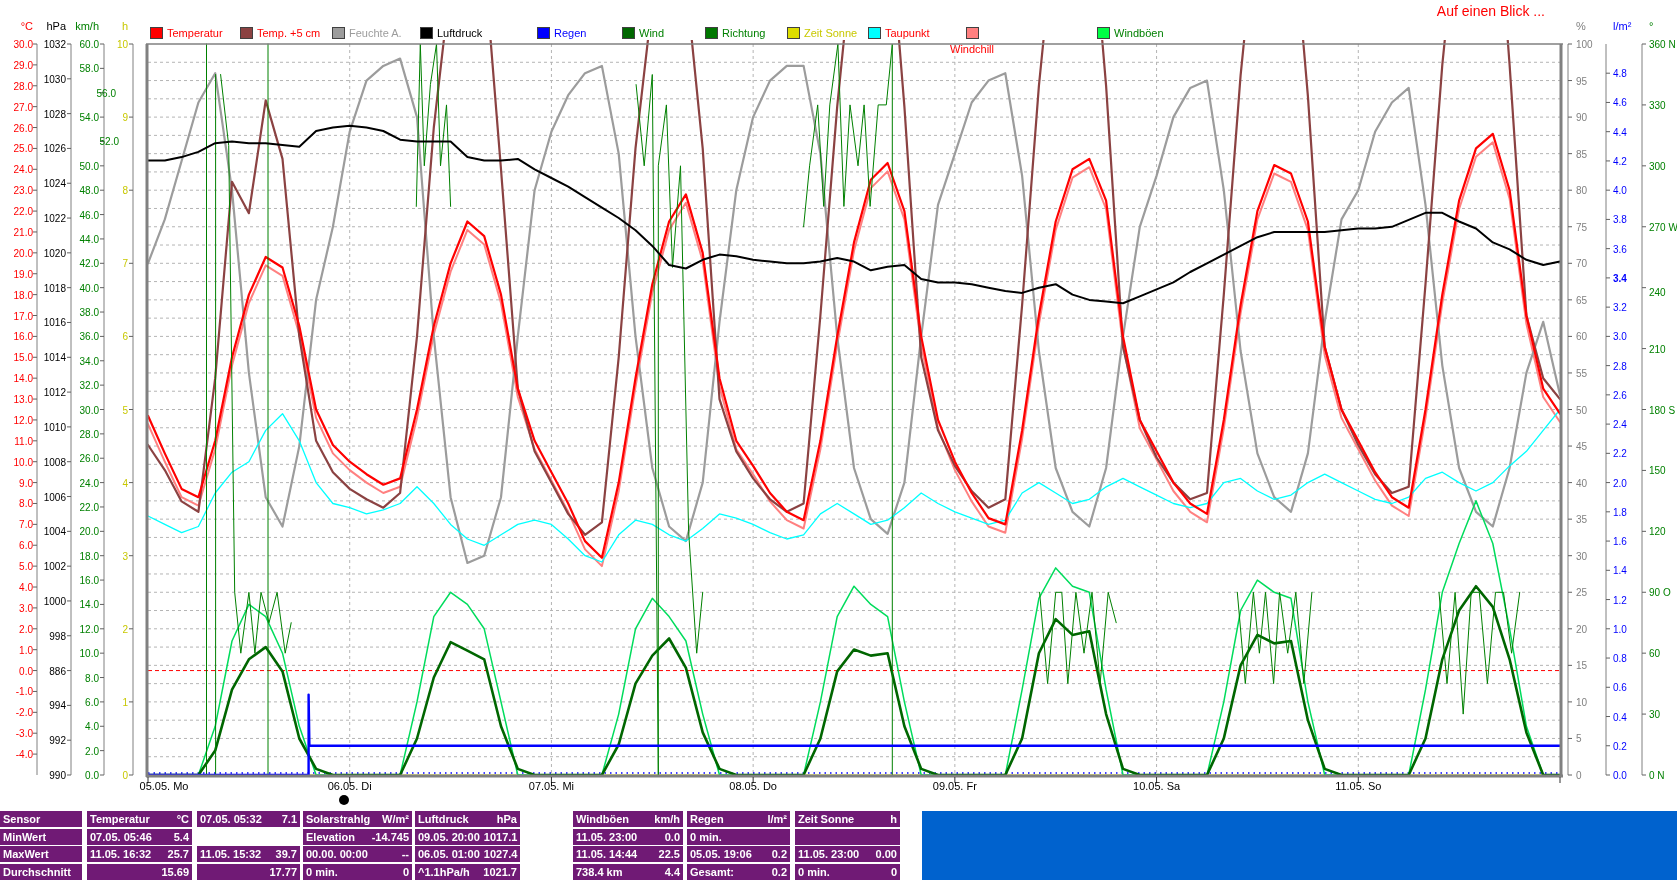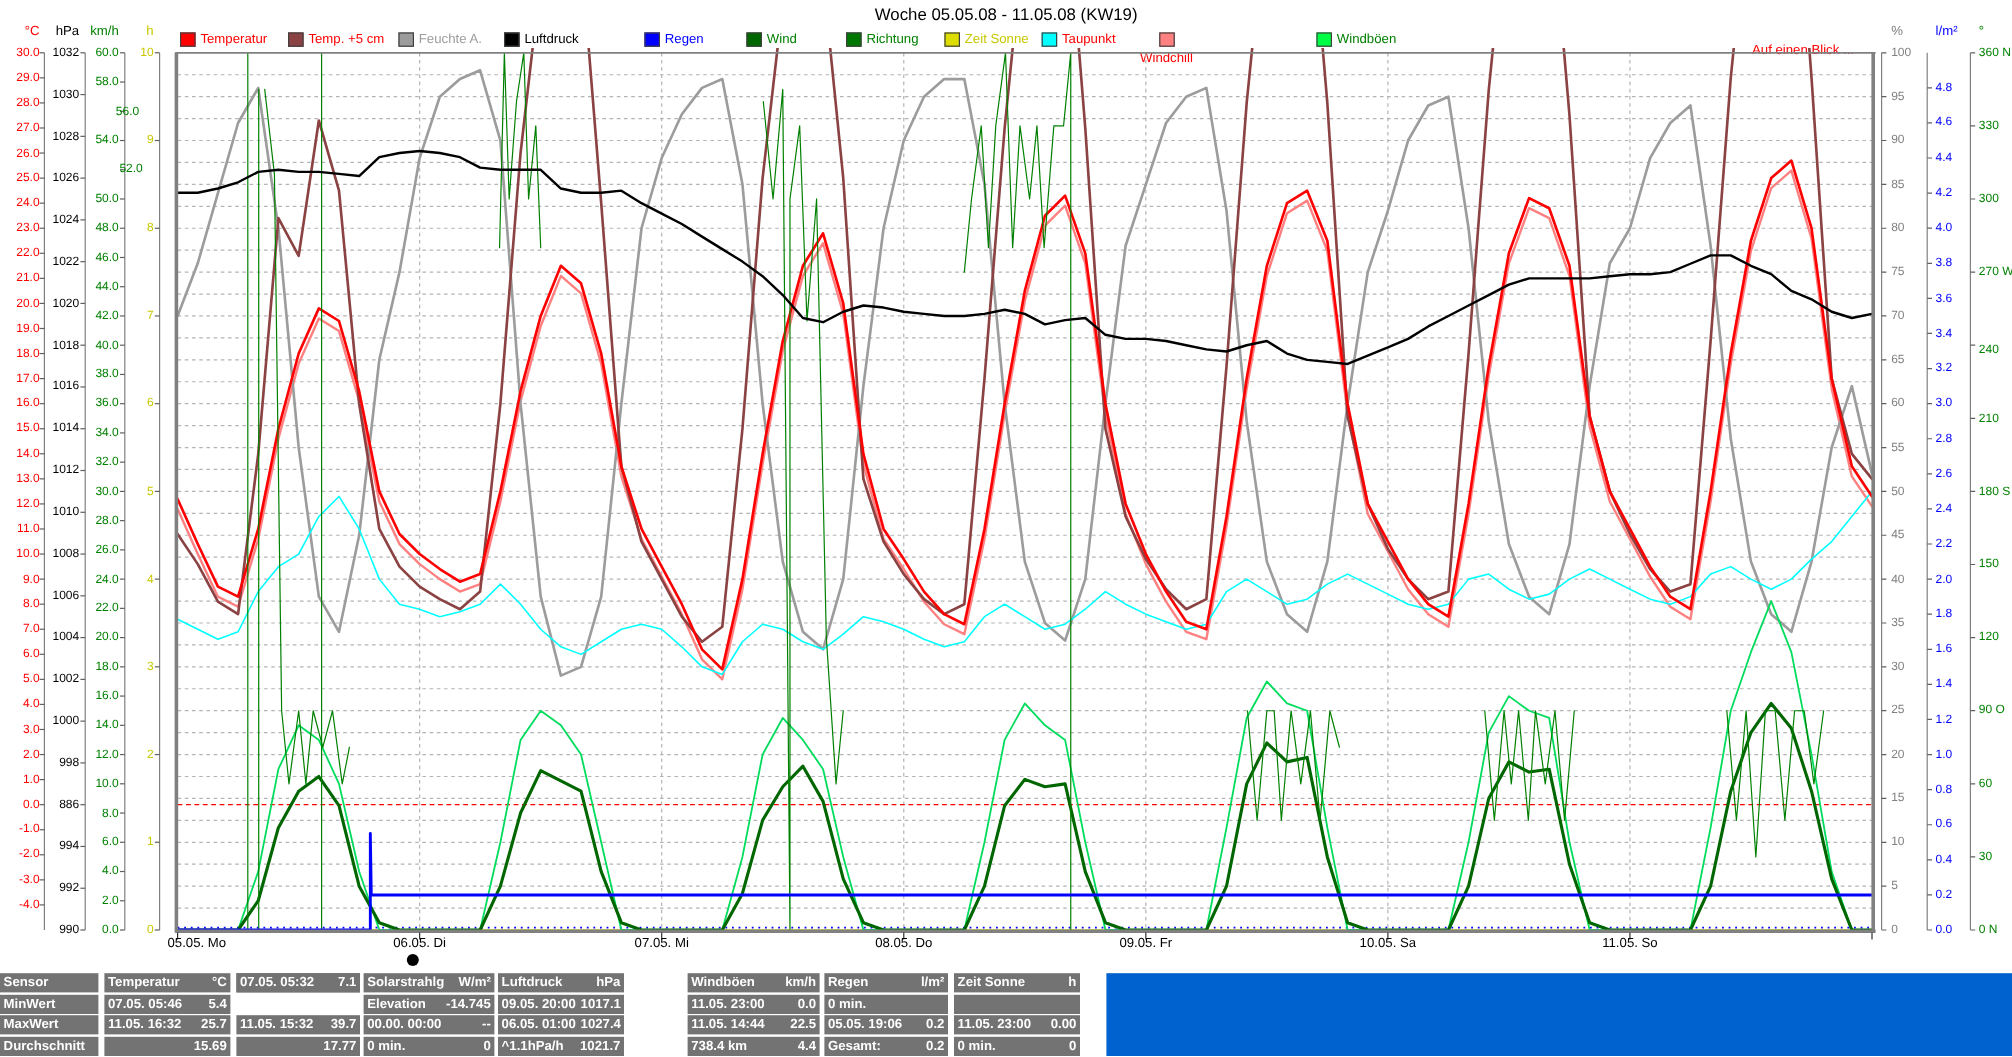--- a/index.html
+++ b/index.html
@@ -1,38 +1,37 @@
 <!DOCTYPE html>
 <html><head>
 <meta charset="utf-8">
 <style>
   html,body{margin:0;padding:0;background:#fff;}
   .app{position:relative;width:1677px;height:881px;background:#ffffff;overflow:hidden;
        font-family:"Liberation Sans",sans-serif;color:#000;}
   .title{position:absolute;top:4px;left:0;right:0;text-align:center;font-size:14px;}
-  .glance{position:absolute;top:3px;right:132px;font-size:11px;color:#ff0000;cursor:pointer;white-space:nowrap;margin-top:33px;}
+  .glance{position:absolute;top:3px;right:132px;font-size:14px;color:#ff0000;cursor:pointer;white-space:nowrap;}
   .legend-item{position:absolute;top:27px;display:flex;align-items:center;gap:4px;font-size:11px;white-space:nowrap;}
   .legend-swatch{width:11px;height:10px;border:1px solid #404040;display:inline-block;}
   svg#chart{position:absolute;left:0;top:0;}
   .al{position:absolute;font-size:10px;transform:translateY(-50%);white-space:nowrap;}
   .al.r{text-align:right;}
   .ax-title{position:absolute;font-size:11px;white-space:nowrap;}
   .xlab{position:absolute;top:780px;font-size:11px;white-space:nowrap;transform:translateX(-50%);}
   .tablewrap{position:absolute;left:0;top:810px;width:1677px;height:71px;background:#ffffff;}
-  .tc{position:absolute;background:#737373;color:#ffffff;font-weight:bold;font-size:11px;line-height:16px;
+  .tc{position:absolute;background:#701a75;color:#ffffff;font-weight:bold;font-size:11px;line-height:16px;
       padding:0 3px;display:flex;justify-content:space-between;gap:4px;white-space:nowrap;overflow:hidden;}
   .tc .lft{text-align:left;}
   .tc .rgt{text-align:right;}
   .filler{position:absolute;background:#0062CE;}
 </style>
 </head>
 <body>
 
 <div class="app">
-  <div class="title">Woche 05.05.08 - 11.05.08 (KW19)</div>
   <div class="glance">Auf einen Blick ...</div>
   <div id="legend">
       <div class="legend-item" style="left: 150px;">
         <span class="legend-swatch" style="background: rgb(255, 0, 0);"></span>
         <span style="color: rgb(255, 0, 0);">Temperatur</span>
       </div>
       <div class="legend-item" style="left: 240px;">
         <span class="legend-swatch" style="background: rgb(139, 66, 66);"></span>
         <span style="color: rgb(255, 0, 0);">Temp. +5 cm</span>
       </div>
@@ -454,21 +453,21 @@
       <div class="al" style="color: rgb(128, 128, 128); top: 738.45px; left: 1576px;">5</div>
       <div class="al" style="color: rgb(128, 128, 128); top: 775px; left: 1576px;">0</div>
       <div class="ax-title" style="color: rgb(0, 0, 255); top: 20px; left: 1613px;">l/m²</div>
       <div class="al" style="color: rgb(0, 0, 255); top: 73.2px; left: 1613px;">4.8</div>
       <div class="al" style="color: rgb(0, 0, 255); top: 102.442px; left: 1613px;">4.6</div>
       <div class="al" style="color: rgb(0, 0, 255); top: 131.683px; left: 1613px;">4.4</div>
       <div class="al" style="color: rgb(0, 0, 255); top: 160.925px; left: 1613px;">4.2</div>
       <div class="al" style="color: rgb(0, 0, 255); top: 190.167px; left: 1613px;">4.0</div>
       <div class="al" style="color: rgb(0, 0, 255); top: 219.408px; left: 1613px;">3.8</div>
       <div class="al" style="color: rgb(0, 0, 255); top: 248.65px; left: 1613px;">3.6</div>
-      <div class="al" style="color: rgb(0, 0, 255); top: 277.892px; left: 1613px;">3.4</div>
+      <div class="al" style="color: rgb(0, 0, 255); top: 277.892px; left: 1613px; font-weight: bold;">3.4</div>
       <div class="al" style="color: rgb(0, 0, 255); top: 307.133px; left: 1613px;">3.2</div>
       <div class="al" style="color: rgb(0, 0, 255); top: 336.375px; left: 1613px;">3.0</div>
       <div class="al" style="color: rgb(0, 0, 255); top: 365.617px; left: 1613px;">2.8</div>
       <div class="al" style="color: rgb(0, 0, 255); top: 394.858px; left: 1613px;">2.6</div>
       <div class="al" style="color: rgb(0, 0, 255); top: 424.1px; left: 1613px;">2.4</div>
       <div class="al" style="color: rgb(0, 0, 255); top: 453.342px; left: 1613px;">2.2</div>
       <div class="al" style="color: rgb(0, 0, 255); top: 482.583px; left: 1613px;">2.0</div>
       <div class="al" style="color: rgb(0, 0, 255); top: 511.825px; left: 1613px;">1.8</div>
       <div class="al" style="color: rgb(0, 0, 255); top: 541.067px; left: 1613px;">1.6</div>
       <div class="al" style="color: rgb(0, 0, 255); top: 570.308px; left: 1613px;">1.4</div>

